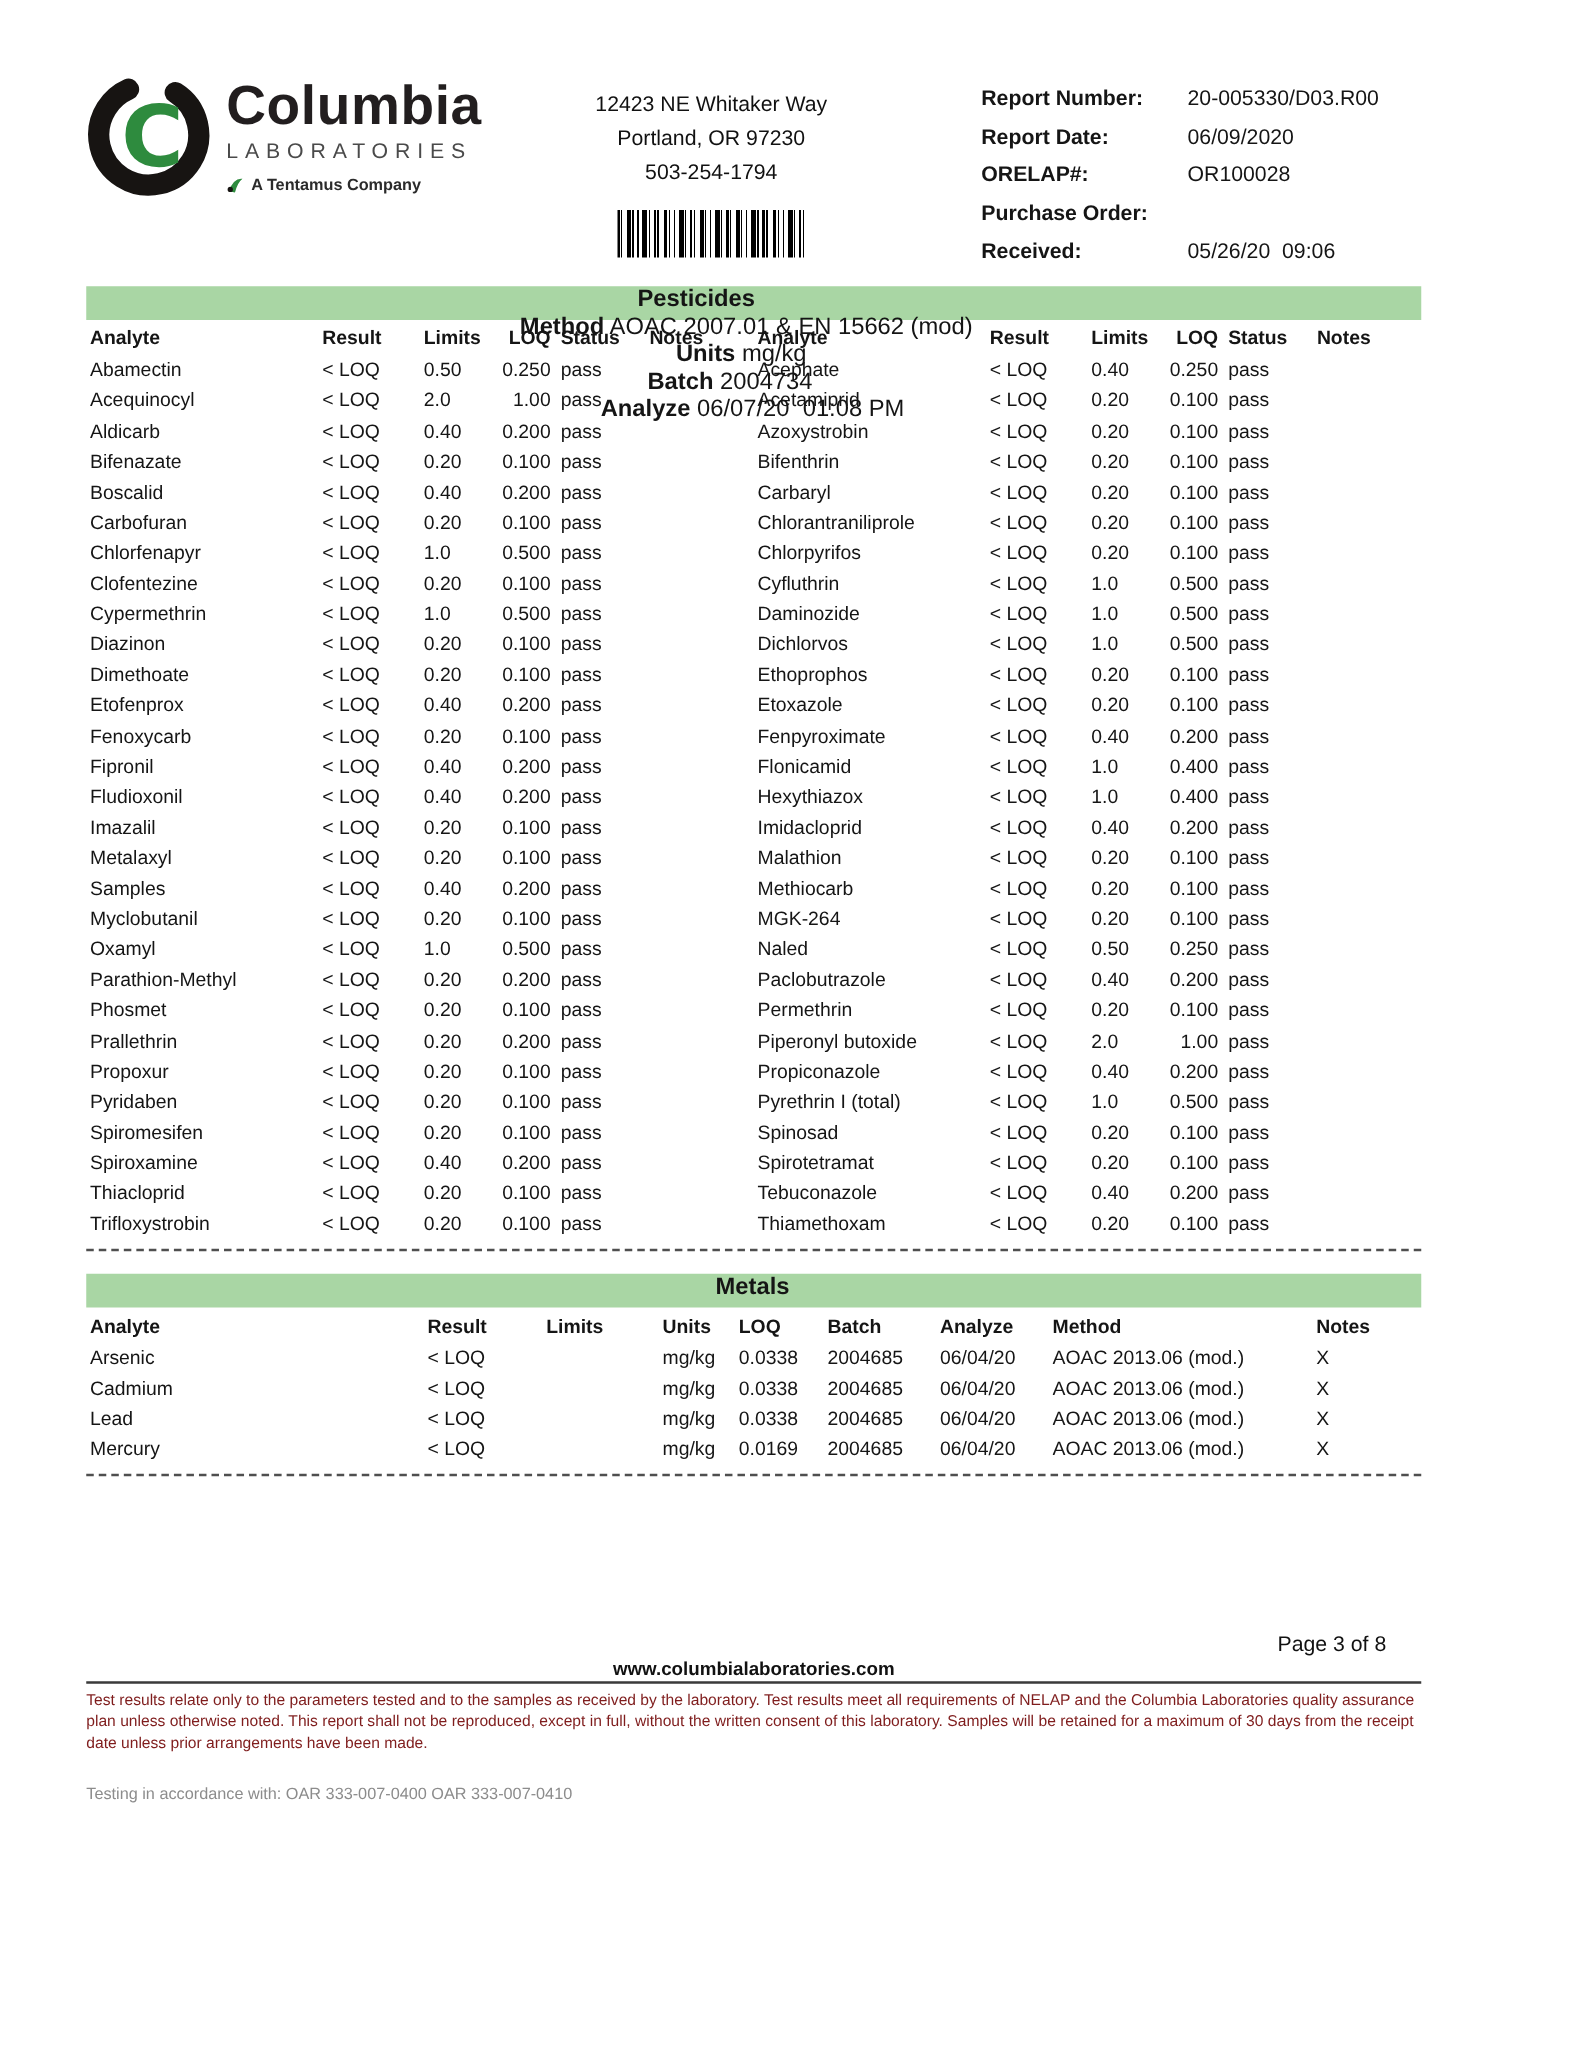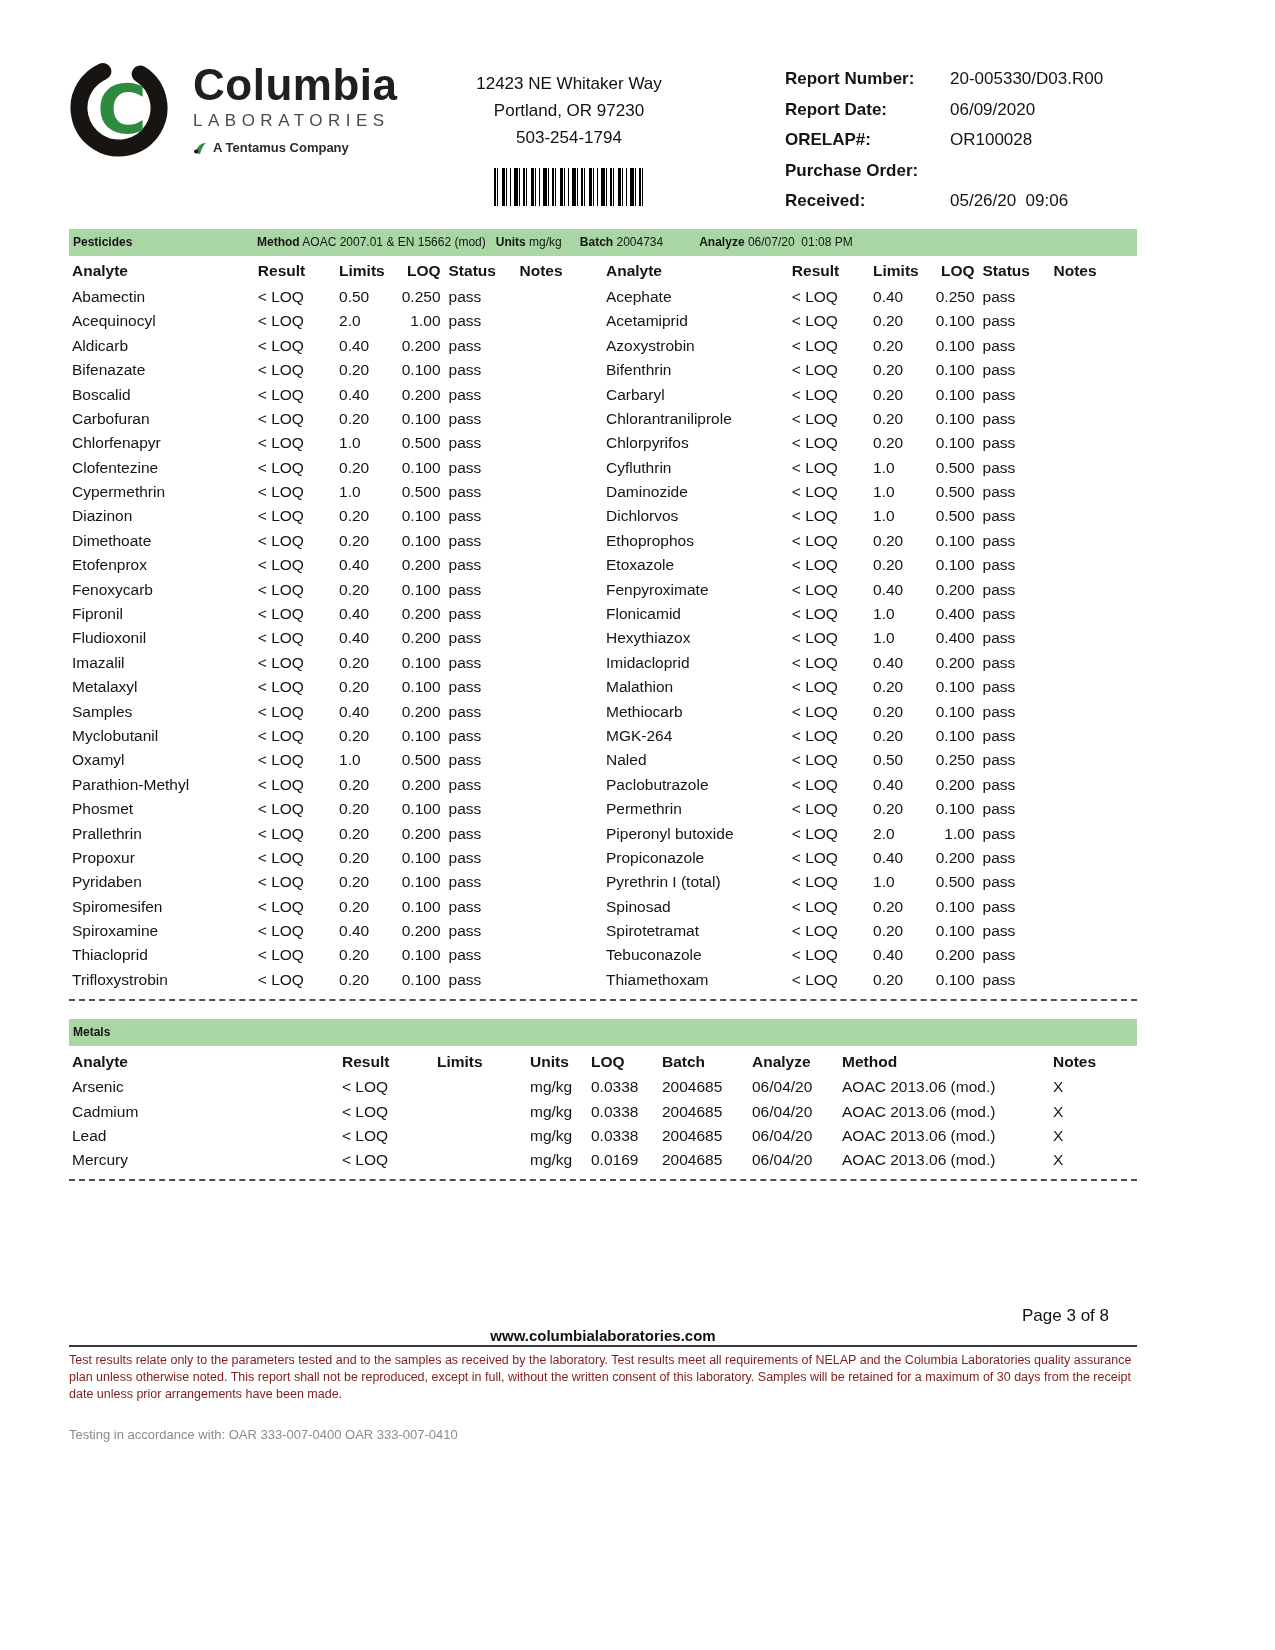--- a/index.html
+++ b/index.html
@@ -10,39 +10,39 @@
     color:#151515; position:relative; overflow:hidden;
   }
   .page { position:relative; width:1275px; height:1650px; }
   .content { position:absolute; left:69px; top:56px; width:1068px; }
 
   
   .header { display:flex; align-items:flex-start; }
   .logo-block { width:340px; }
   .logo-row { display:flex; align-items:flex-start; }
   .logo-mark { flex:0 0 auto; margin-top:2px; }
-  .logo-text { margin-left:24px; padding-top:6px; }
+  .logo-text { margin-left:12px; padding-top:6px; }
   .brand { font-size:44px; font-weight:bold; color:#221e1f; letter-spacing:0.5px; line-height:46px; }
   .brand-sub { font-size:17px; letter-spacing:5.5px; color:#4a4a4a; margin-top:3px; }
   .brand-tag { display:flex; align-items:center; gap:5px; font-size:13px; font-weight:bold; color:#2b2b2b; margin-top:9px; }
   .address-block { width:320px; text-align:center; font-size:17px; line-height:27px; padding-top:14px; color:#111; }
   .barcode { width:150px; height:38px; margin:17px auto 0;
     background:repeating-linear-gradient(90deg,
       #000 0 2px,#fff 2px 3px,#000 3px 4px,#fff 4px 8px,
       #000 8px 11px,#fff 11px 12px,#000 12px 13px,#fff 13px 16px,
       #000 16px 17px,#fff 17px 20px,#000 20px 24px,#fff 24px 25px,
       #000 25px 26px,#fff 26px 29px);
   }
   .report-block { margin-left:56px; padding-top:8px; }
   .report-row { display:flex; font-size:17px; line-height:30.5px; }
   .report-row .lbl { font-weight:bold; width:165px; }
   .report-row .val { white-space:pre-wrap; }
 
   
-  .section-bar { background:#a9d6a4; height:27px; display:flex; align-items:center; font-size:12px; padding:0 6px 0 4px; }
+  .section-bar { background:#a9d6a4; height:27px; display:flex; align-items:center; font-size:19px; padding:0 6px 0 4px;flex-direction:column; }
   .bar-title { font-weight:bold; }
   .pest-bar { margin-top:12px; }
   .pest-bar .bar-title { width:184px; }
   .bar-group { white-space:pre-wrap; }
   .bar-group b { font-weight:bold; }
   .g-method { margin-right:10px; }
   .g-units  { margin-right:18px; }
   .g-batch  { margin-right:36px;text-align:center; }
   .g-analyze{ }
 

